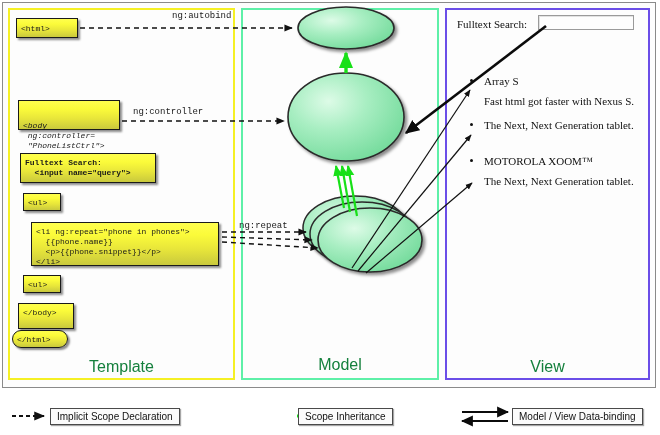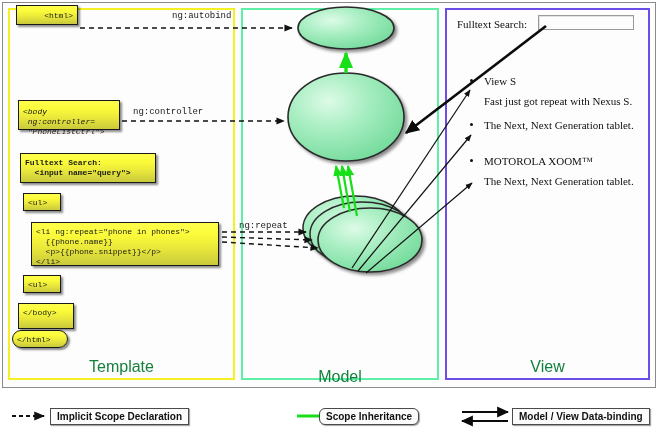--- a/index.html
+++ b/index.html
@@ -39,21 +39,21 @@
   .panel-view     { left: 445px; top: 8px; width: 205px; height: 372px; border: 2px solid #6b4ee8; }
 
   .panel-label {
     position: absolute;
     text-align: center;
     font-size: 16px;
     color: #15803d;
     font-family: "Liberation Sans", sans-serif;
   }
   .label-template { left: 8px;  top: 358px; width: 227px; }
-  .label-model    { left: 241px; top: 368px; width: 198px; }
+  .label-model    { left: 241px; top: 356px; width: 198px; }
   .label-view     { left: 445px; top: 358px; width: 205px; }
 
   
   .codebox {
     position: absolute;
     box-sizing: border-box;
     border: 1px solid #1a1a1a;
     background: linear-gradient(to bottom, #ffff4d 0%, #fbfb3a 28%, #e8e63a 62%, #c9c93d 100%);
     box-shadow: 2px 2px 2px rgba(0,0,0,0.45);
     font-family: "Liberation Mono", monospace;
@@ -150,37 +150,36 @@
     position: absolute;
     box-sizing: border-box;
     border: 1px solid #4a4a4a;
     background: #fbfbfb;
     box-shadow: 1px 1px 1px rgba(0,0,0,0.35);
     font-family: "Liberation Sans", sans-serif;
     font-size: 10px;
     color: #111;
     padding: 2px 6px;
     white-space: nowrap;
-    font-weight: bold;
   }
 </style>
 </head>
 <body>
 
 <div id="canvas">
 
   <div class="outer-frame"></div>
 
   <div class="panel panel-template"></div>
   <div class="panel panel-model"></div>
   <div class="panel panel-view"></div>
 
-  <div class="codebox" style="left:16px; top:5px; width:62px; height:20px; padding-top:5px;text-align:right;">&lt;html&gt;</div>
-
-  <div class="codebox" style="left:18px; top:100px; width:102px; height:30px; padding-top:6px;font-style:italic;">&lt;body
+  <div class="codebox" style="left:16px; top:18px; width:62px; height:20px; padding-top:5px;">&lt;html&gt;</div>
+
+  <div class="codebox" style="left:18px; top:100px; width:102px; height:30px; padding-top:20px;font-style:italic;">&lt;body
  ng:controller=
  "PhoneListCtrl"&gt;</div>
 
   <div class="codebox bold" style="left:20px; top:153px; width:136px; height:30px; padding-top:4px;">Fulltext Search:
   &lt;input name="query"&gt;</div>
 
   <div class="codebox" style="left:23px; top:193px; width:38px; height:18px; padding-top:4px;">&lt;ul&gt;</div>
 
   <div class="codebox" style="left:31px; top:222px; width:188px; height:44px; padding-top:4px;">&lt;li ng:repeat="phone in phones"&gt;
   {{phone.name}}
@@ -208,22 +207,22 @@
   <div class="ell-text" style="left:322px; top:221px; width:92px;">Repeater
 Scope</div>
   <div class="ell-props prop-dim" style="left:312px; top:252px; width:112px;">phone: Object</div>
 
   <div class="view-searchlabel" style="left:457px; top:18px;">Fulltext Search:</div>
   <input class="view-input" style="left: 538px; top: 15px; width: 96px; height: 15px;" value="" placeholder="">
 
   <div class="view-list">
     <div class="view-item">
       <span class="view-bullet"></span>
-      <span class="view-name">View S</span>
-      <span class="view-snippet">Fast just got repeat with Nexus S.</span>
+      <span class="view-name">Array S</span>
+      <span class="view-snippet">Fast html got faster with Nexus S.</span>
     </div>
     <div class="view-item" style="margin-top:12px;">
       <span class="view-bullet"></span>
       <span class="view-snippet">The Next, Next Generation tablet.</span>
     </div>
     <div class="view-item" style="margin-top:24px;">
       <span class="view-bullet"></span>
       <span class="view-name">MOTOROLA XOOM™</span>
       <span class="view-snippet">The Next, Next Generation tablet.</span>
     </div>
@@ -287,16 +286,16 @@
 
     <line x1="12" y1="416" x2="44" y2="416" stroke="#111" stroke-width="1.8" stroke-dasharray="4,3" marker-end="url(#arrDashed)"></line>
 
     <line x1="297" y1="416" x2="345" y2="416" stroke="#18e018" stroke-width="3.2" marker-end="url(#arrGreen)"></line>
 
     <line x1="462" y1="412" x2="508" y2="412" stroke="#0b0b0b" stroke-width="2.2" marker-end="url(#arrThick)"></line>
     <line x1="508" y1="421" x2="462" y2="421" stroke="#0b0b0b" stroke-width="2.2" marker-end="url(#arrThick)"></line>
   </svg>
 
   <div class="legend-box" style="left:50px; top:408px;">Implicit Scope Declaration</div>
-  <div class="legend-box" style="left:319px; top:408px;border-radius:6px;">Scope Inheritance</div>
+  <div class="legend-box" style="left:298px; top:408px;">Scope Inheritance</div>
   <div class="legend-box" style="left:512px; top:408px;">Model / View Data-binding</div>
 
 </div>
 
 </body></html>

